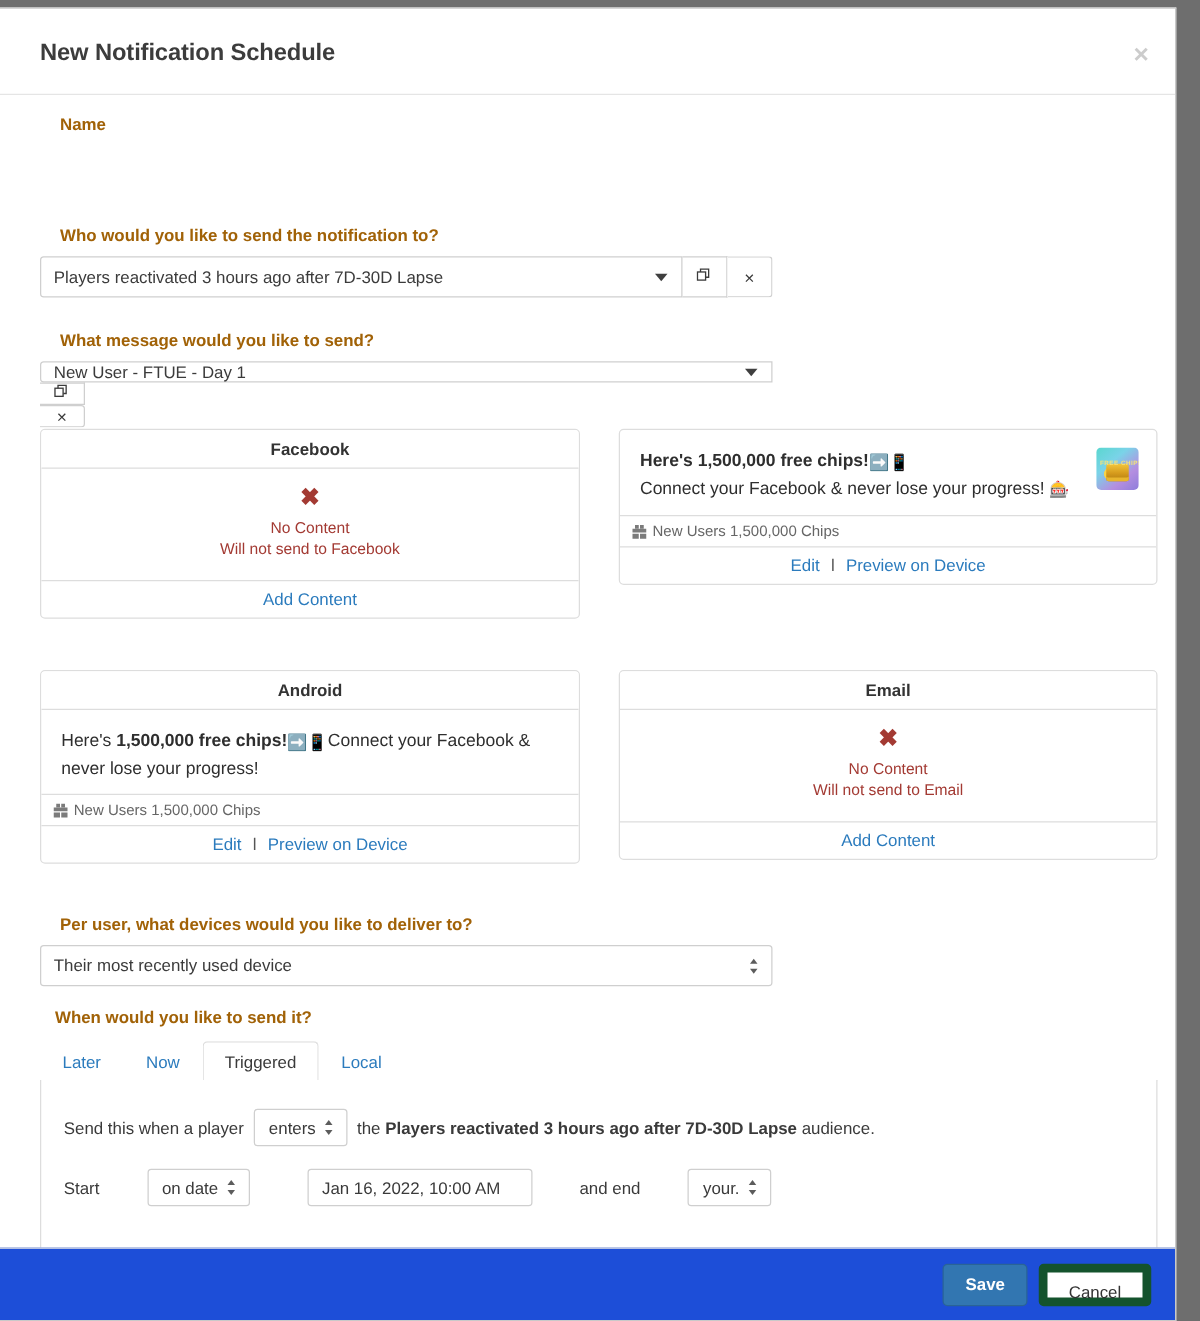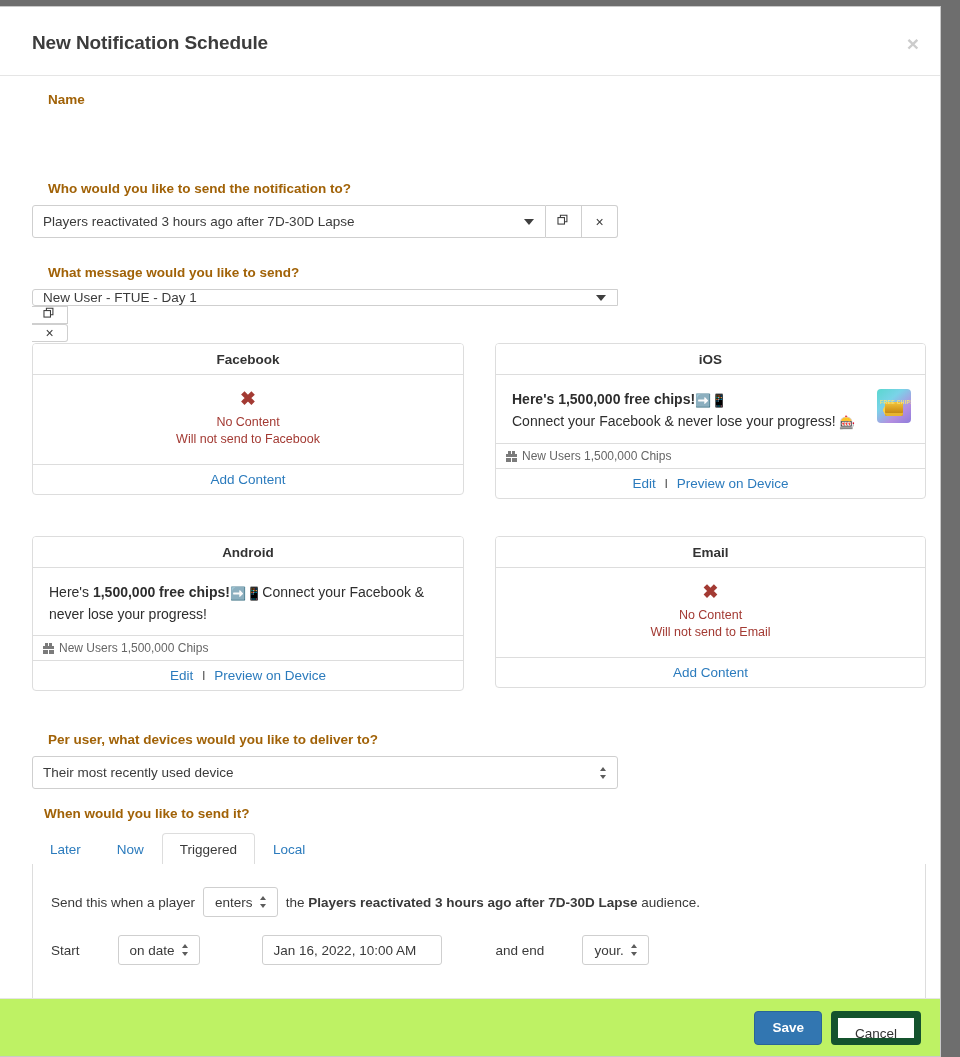--- a/index.html
+++ b/index.html
@@ -322,37 +322,37 @@
   }
   .mini-input {
     border: 1px solid #cfcfcf;
     border-radius: 3px;
     background: #fff;
     height: 30px;
     padding: 0 11px;
     display: flex; align-items: center;
     font-size: 13.5px;
     color: #3a3a3a;
-    margin: 0 24px;
+    margin: 0 8px;
     min-width: 180px;
     font-family: "Liberation Sans", sans-serif;
   }
 
   
   .modal-footer {
     position: absolute;
     left: 0; right: 0; bottom: 0;
     height: 58px;
     border-top: 1px solid #e5e5e5;
     display: flex;
     align-items: center;
     justify-content: flex-end;
     padding-right: 19px;
     gap: 9px;
-    background: #bef264;
+    background: #1d4ed8;
   }
   .btn {
     height: 34px;
     padding: 0 17px;
     border-radius: 4px;
     font-size: 13.5px;
     cursor: pointer;
     font-family: "Liberation Sans", sans-serif;
     line-height: 32px;
   }
@@ -423,21 +423,20 @@
       <div class="x-mark">✖</div>
       <div class="empty-line">No Content</div>
       <div class="empty-line">Will not send to Facebook</div>
     </div>
     <div class="card-foot">
       <span class="link">Add Content</span>
     </div>
   </div>
 
   <div class="card card-ios">
-    <div class="card-head">iOS</div>
     <div class="msg-body">
       <div>
         <b>Here's 1,500,000 free chips!</b><span class="emoji">➡️📱</span>
       </div>
       <div>
         <span>Connect your Facebook &amp; never lose your progress!</span> <span class="emoji">🎰</span>
       </div>
       <div class="thumb">
         <span class="thumb-top">FREE CHIPS</span>
       </div>

